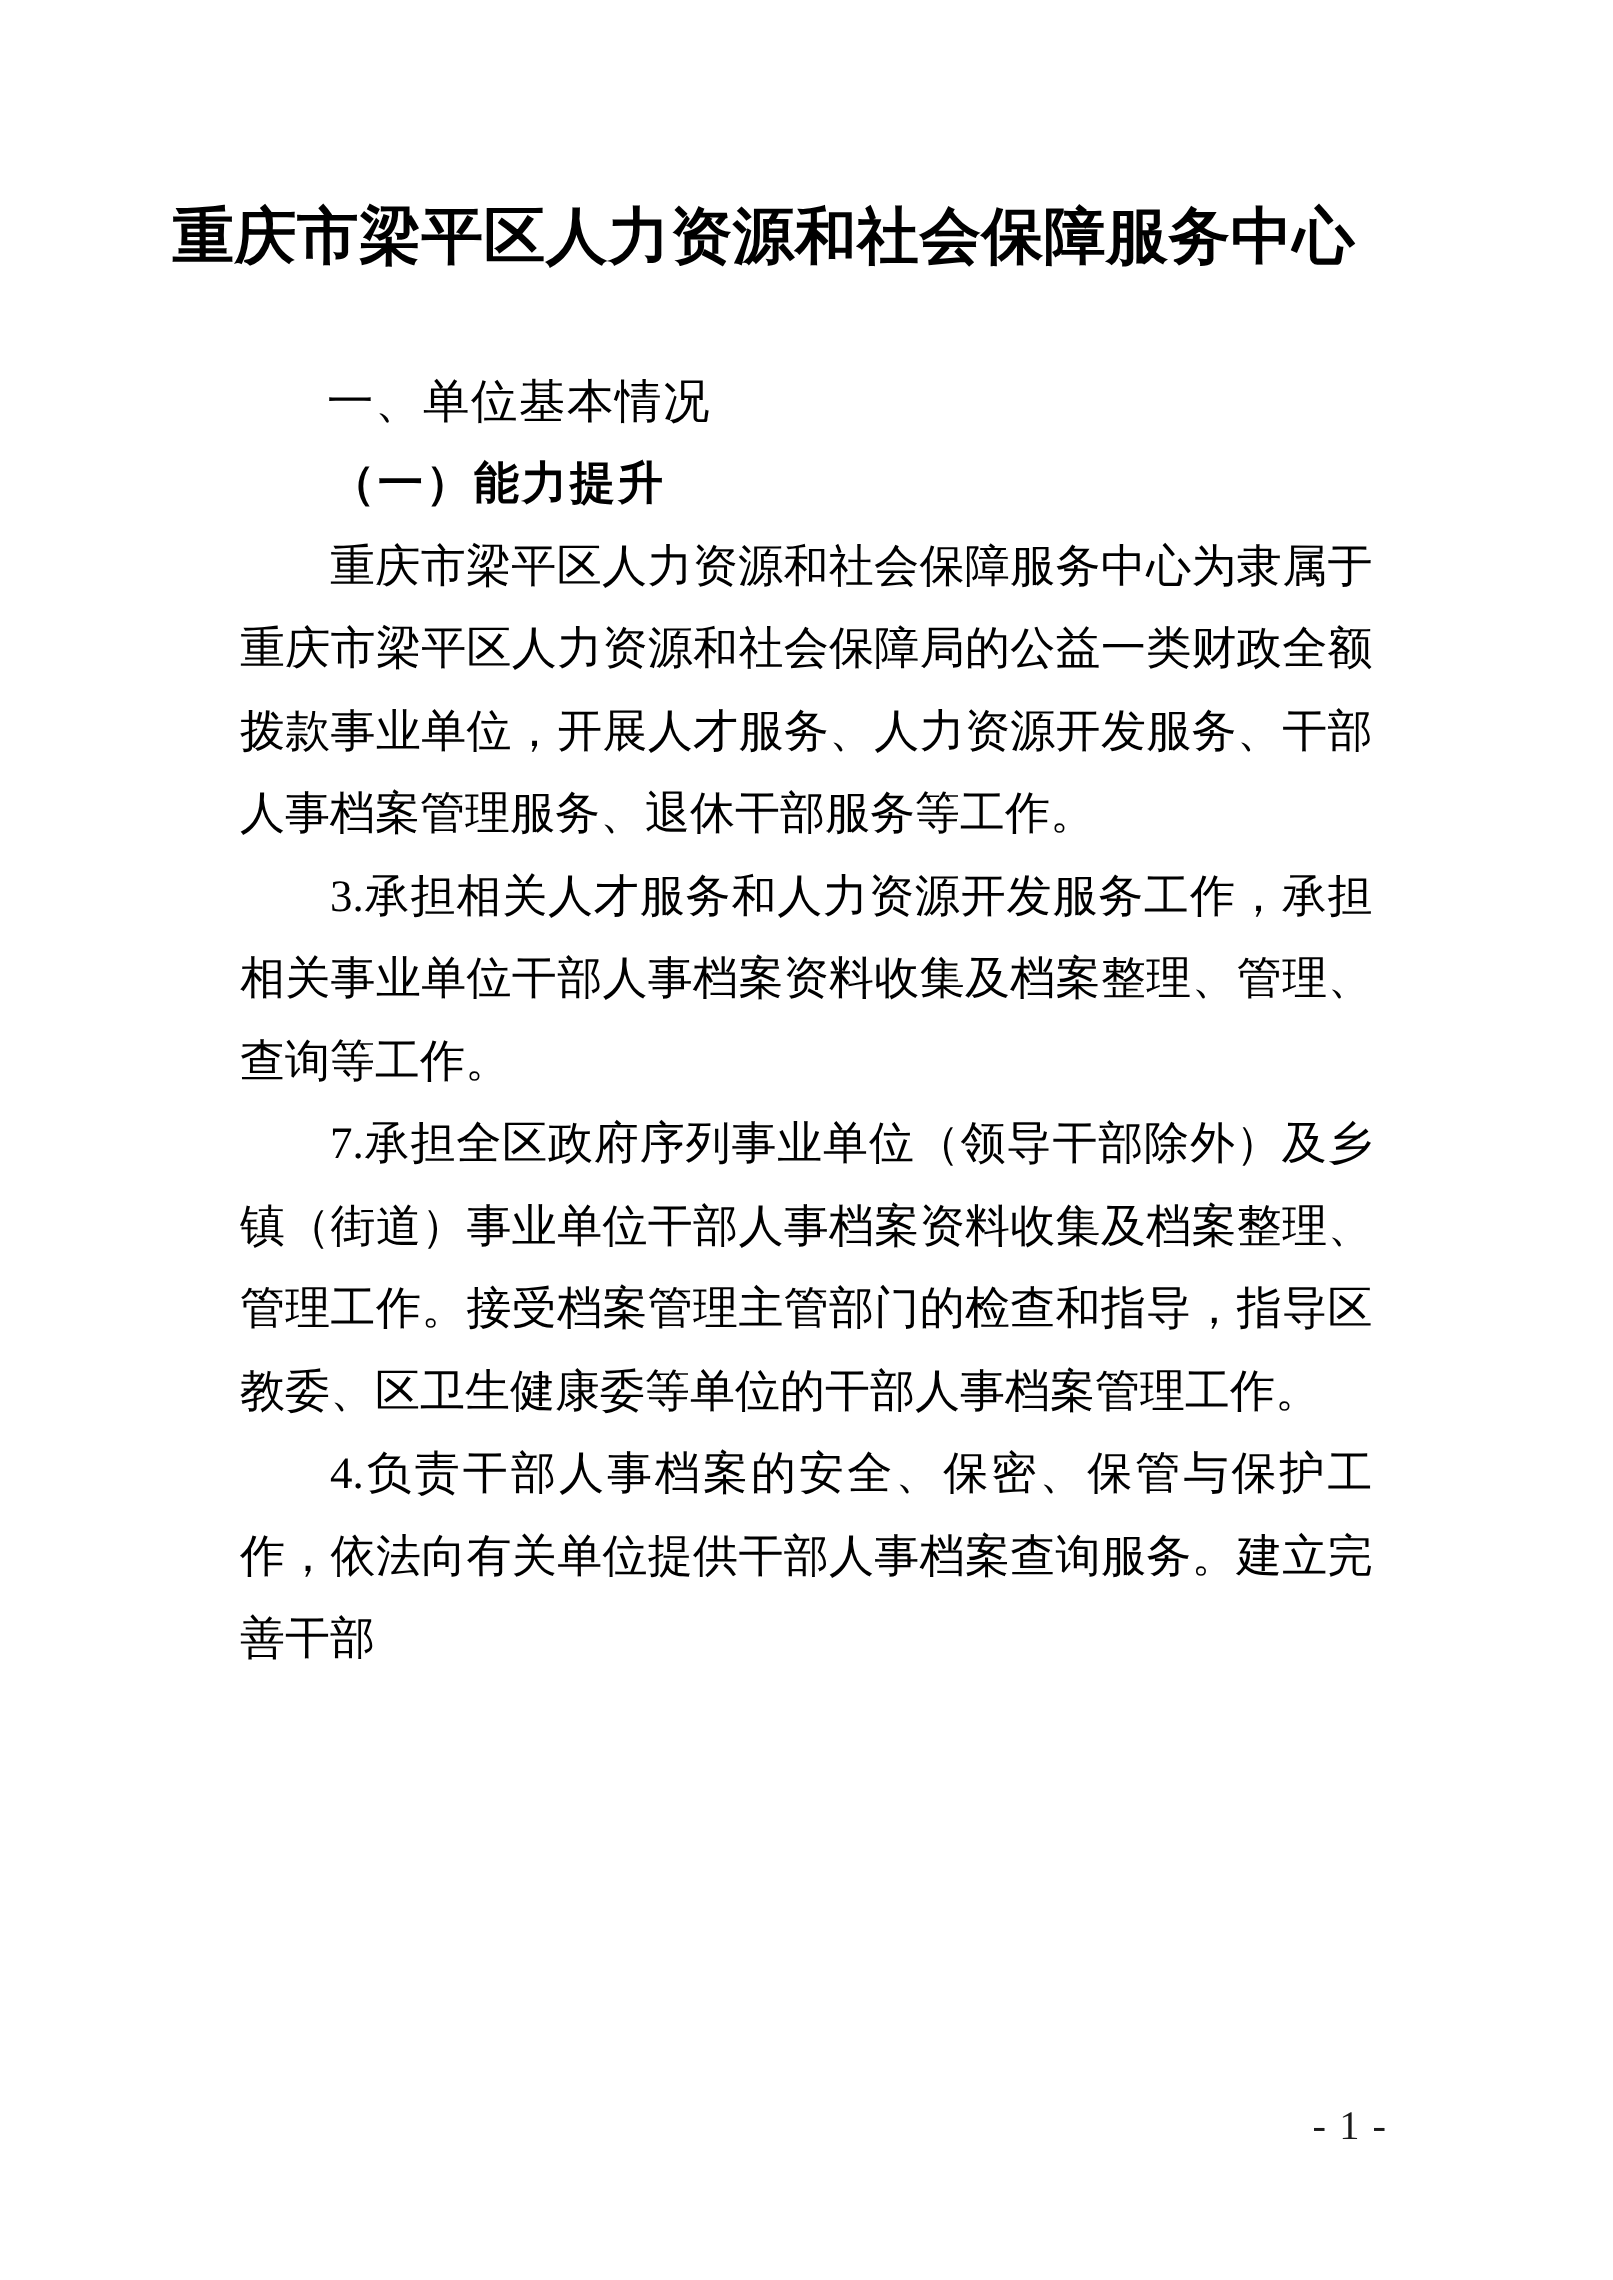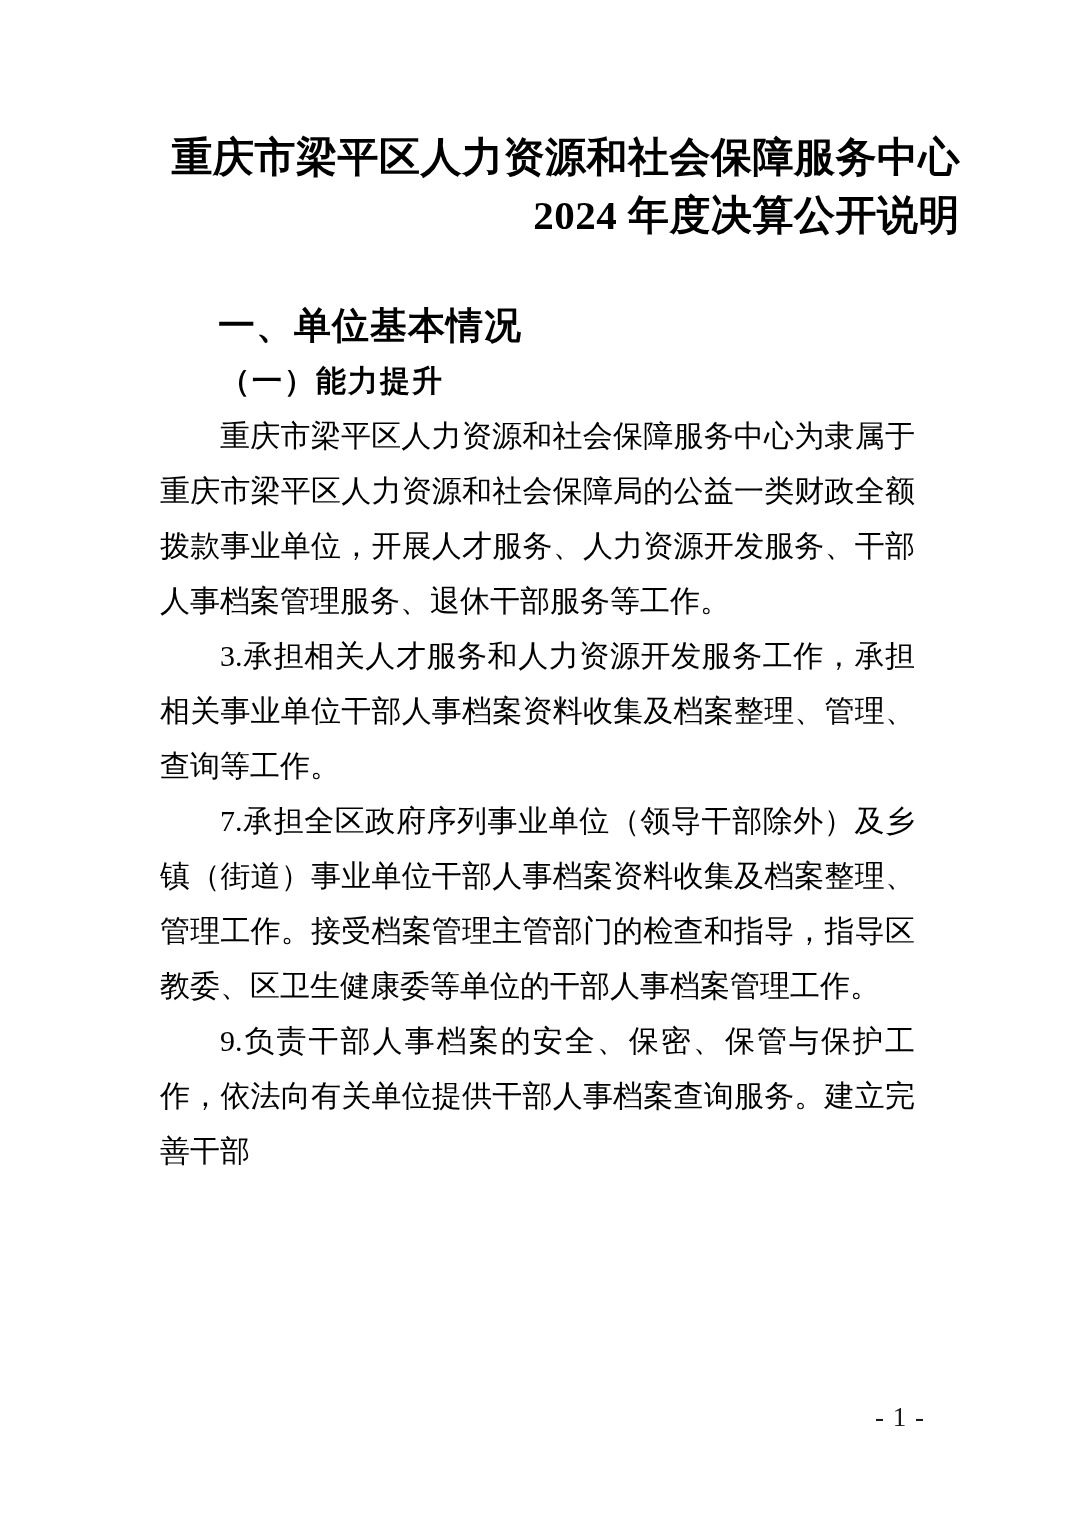--- a/index.html
+++ b/index.html
@@ -12,33 +12,33 @@
     width: 1075px;
     height: 1520px;
     background: #ffffff;
     color: #000000;
     box-sizing: border-box;
     padding: 128px 160px 0 160px;
     overflow: hidden;
     font-family: "Liberation Serif", serif;
   }
   .doc-title {
-    text-align: right;
+    text-align: left;
     font-family: "Liberation Serif", serif;
     font-weight: 700;
     font-size: 41px;
     line-height: 58px;
     margin: 0 -45px;
     letter-spacing: 0.5px;
   }
   .heading-1 {
     margin-top: 54px;
     font-family: "Liberation Sans", sans-serif;
-    font-weight: 700;
-    font-size: 37px;
+    font-weight: 400;
+    font-size: 31px;
     line-height: 55px;
     padding-left: 58px;
     letter-spacing: 1px;
   }
   .heading-2 {
     font-family: "Liberation Serif", serif;
     font-weight: 700;
     font-size: 30px;
     line-height: 55px;
     padding-left: 60px;
@@ -66,29 +66,28 @@
     letter-spacing: 1px;
   }
 </style>
 </head>
 <body>
 
 <div class="page">
 
   <div class="doc-title">
     <div>重庆市梁平区人力资源和社会保障服务中心</div>
-    <div>2024 年度决算公开说明</div>
   </div>
 
   <div class="heading-1">一、单位基本情况</div>
 
   <div class="heading-2">（一）能力提升</div>
 
   <div class="body-text">
     <p>重庆市梁平区人力资源和社会保障服务中心为隶属于重庆市梁平区人力资源和社会保障局的公益一类财政全额拨款事业单位，开展人才服务、人力资源开发服务、干部人事档案管理服务、退休干部服务等工作。</p>
     <p>3.承担相关人才服务和人力资源开发服务工作，承担相关事业单位干部人事档案资料收集及档案整理、管理、查询等工作。</p>
     <p>7.承担全区政府序列事业单位（领导干部除外）及乡镇（街道）事业单位干部人事档案资料收集及档案整理、管理工作。接受档案管理主管部门的检查和指导，指导区教委、区卫生健康委等单位的干部人事档案管理工作。</p>
-    <p>9.负责干部人事档案的安全、保密、保管与保护工作，依法向有关单位提供干部人事档案查询服务。建立完善干部</p>
+    <p>4.负责干部人事档案的安全、保密、保管与保护工作，依法向有关单位提供干部人事档案查询服务。建立完善干部</p>
   </div>
 
   <div class="page-footer">- 1 -</div>
 
 </div>
 
 </body></html>

